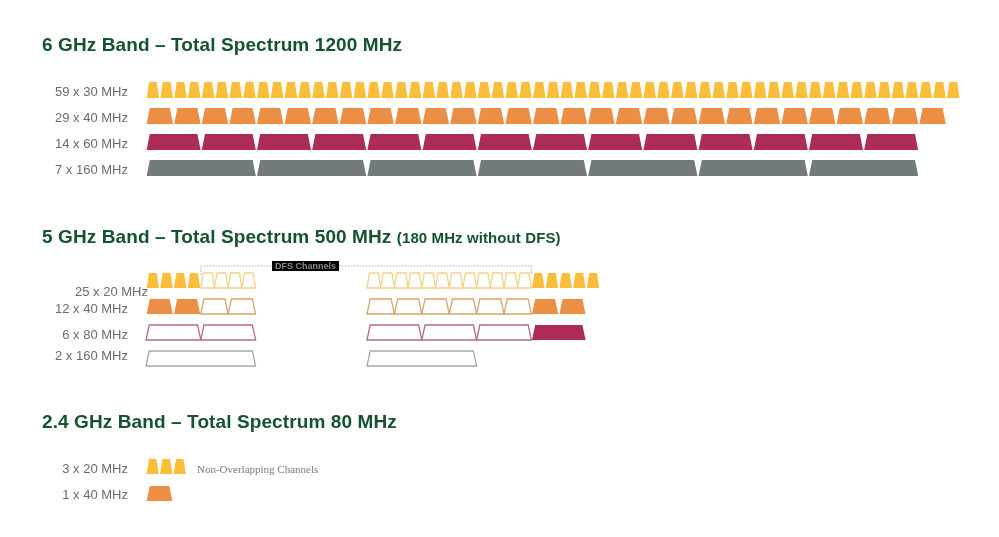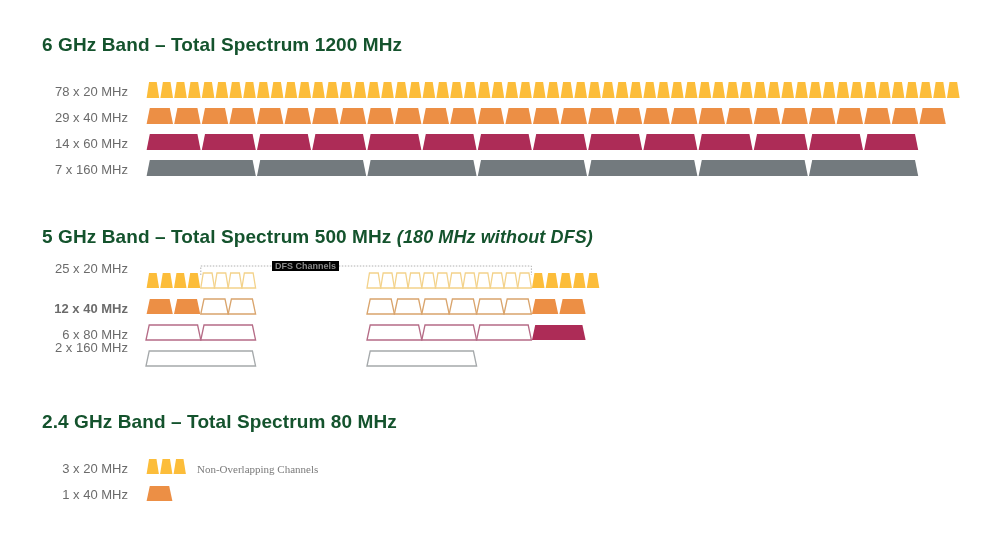--- a/index.html
+++ b/index.html
@@ -1,39 +1,39 @@
 <!DOCTYPE html>
 <html><head>
 <meta charset="utf-8">
 <style>
   html, body { margin:0; padding:0; background:#ffffff; }
   body { width:999px; height:537px; position:relative; overflow:hidden; font-family:"Liberation Sans", sans-serif; }
   .title { position:absolute; left:42px; font-size:19px; font-weight:bold; color:#14532d; white-space:nowrap; letter-spacing:0.1px; }
-  .title .sub { font-size:18px; font-weight:bold;font-style:italic; }
+  .title .sub { font-size:15px; font-weight:bold; }
   .rowlabel { position:absolute; width:128px; text-align:right; left:0; font-size:13px; color:#6b6b6b; white-space:nowrap; }
   svg.diagram { position:absolute; left:0; top:0; }
   .dfs-label { position:absolute; font-size:9px; color:#8a8a8a; white-space:nowrap; background:#000000; padding:0 3px;font-weight:bold; }
   .note { position:absolute; font-size:11px; color:#7a7a7a; white-space:nowrap;font-family:Liberation Serif, serif; }
 </style>
 </head>
 <body>
 
 <div class="title" style="top:34px;">6 GHz Band – Total Spectrum 1200 MHz</div>
 <div class="title" style="top:226px;"><span>5 GHz Band – Total Spectrum 500 MHz</span> <span class="sub">(180 MHz without DFS)</span></div>
 <div class="title" style="top:411px;">2.4 GHz Band – Total Spectrum 80 MHz</div>
 
-<div class="rowlabel" style="top:84px;">78 x 20 MHz</div>
+<div class="rowlabel" style="top:84px;">59 x 30 MHz</div>
 <div class="rowlabel" style="top:110px;">29 x 40 MHz</div>
 <div class="rowlabel" style="top:136px;">14 x 60 MHz</div>
 <div class="rowlabel" style="top:162px;">7 x 160 MHz</div>
 
-<div class="rowlabel" style="top:261px;">25 x 20 MHz</div>
-<div class="rowlabel" style="top:301px;font-weight:bold;">12 x 40 MHz</div>
+<div class="rowlabel" style="top:284px;margin-left:20px;">25 x 20 MHz</div>
+<div class="rowlabel" style="top:301px;">12 x 40 MHz</div>
 <div class="rowlabel" style="top:327px;">6 x 80 MHz</div>
-<div class="rowlabel" style="top:340px;">2 x 160 MHz</div>
+<div class="rowlabel" style="top:348px;">2 x 160 MHz</div>
 
 <div class="rowlabel" style="top:461px;">3 x 20 MHz</div>
 <div class="rowlabel" style="top:487px;">1 x 40 MHz</div>
 
 <svg class="diagram" id="diagram" width="999" height="537">
   <g id="g6">
       <path d="M146.6,98 L149.084,82 L156.716,82 L159.20000000000002,98 Z" fill="#fcbd3a"></path>
       <path d="M160.4,98 L162.88400000000001,82 L170.51600000000002,82 L173.00000000000003,98 Z" fill="#fcbd3a"></path>
       <path d="M174.2,98 L176.684,82 L184.316,82 L186.8,98 Z" fill="#fcbd3a"></path>
       <path d="M188,98 L190.484,82 L198.116,82 L200.60000000000002,98 Z" fill="#fcbd3a"></path>

